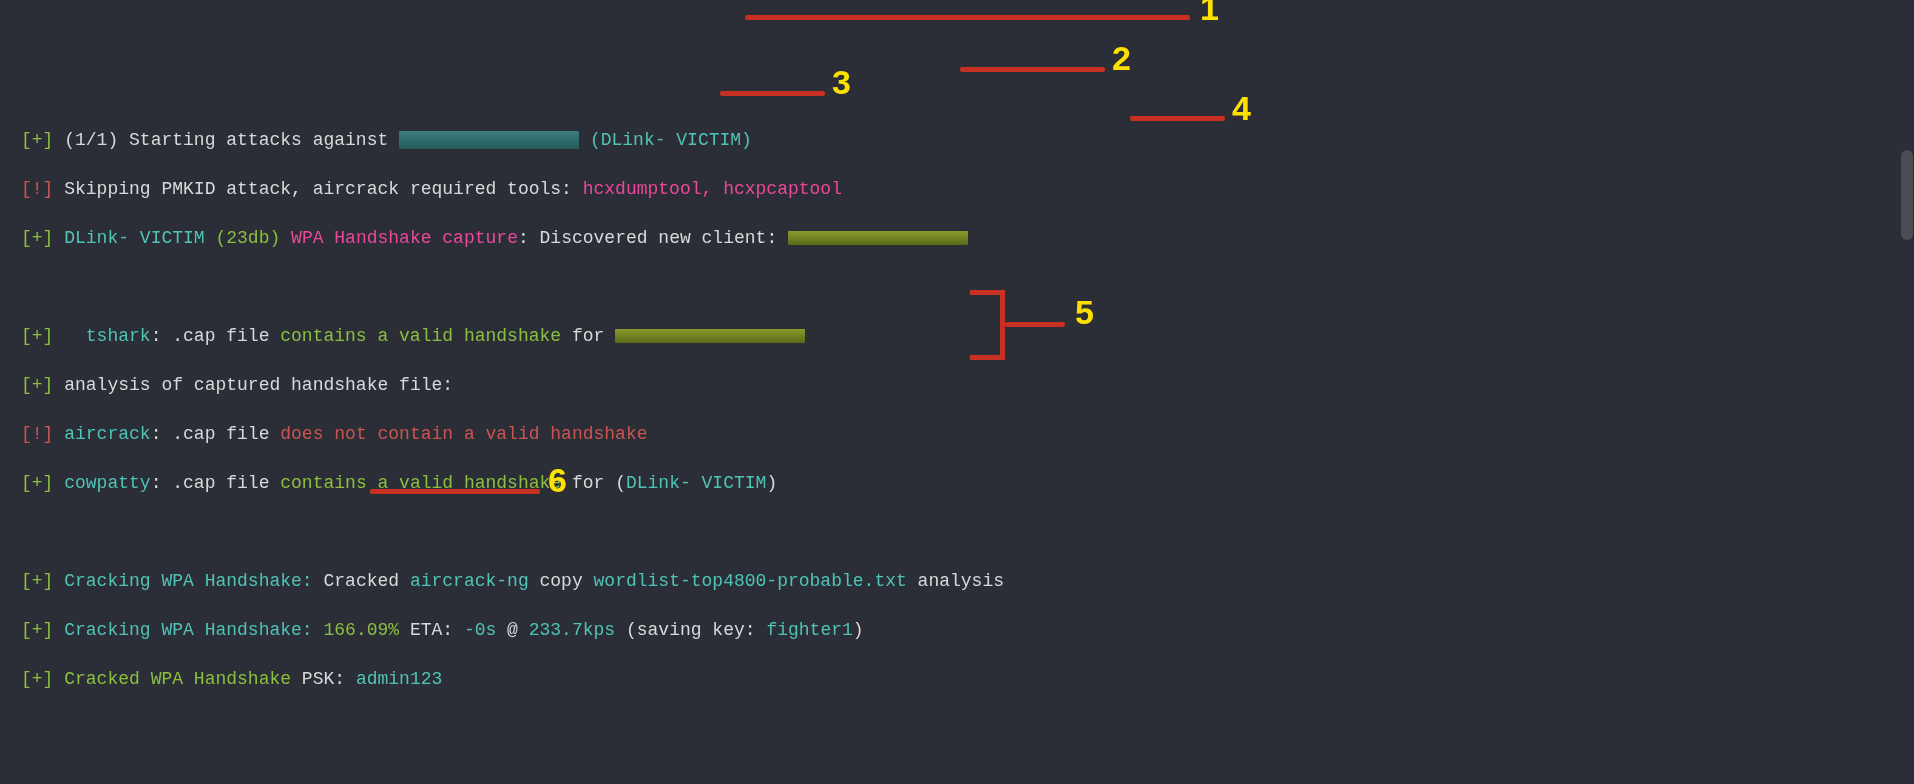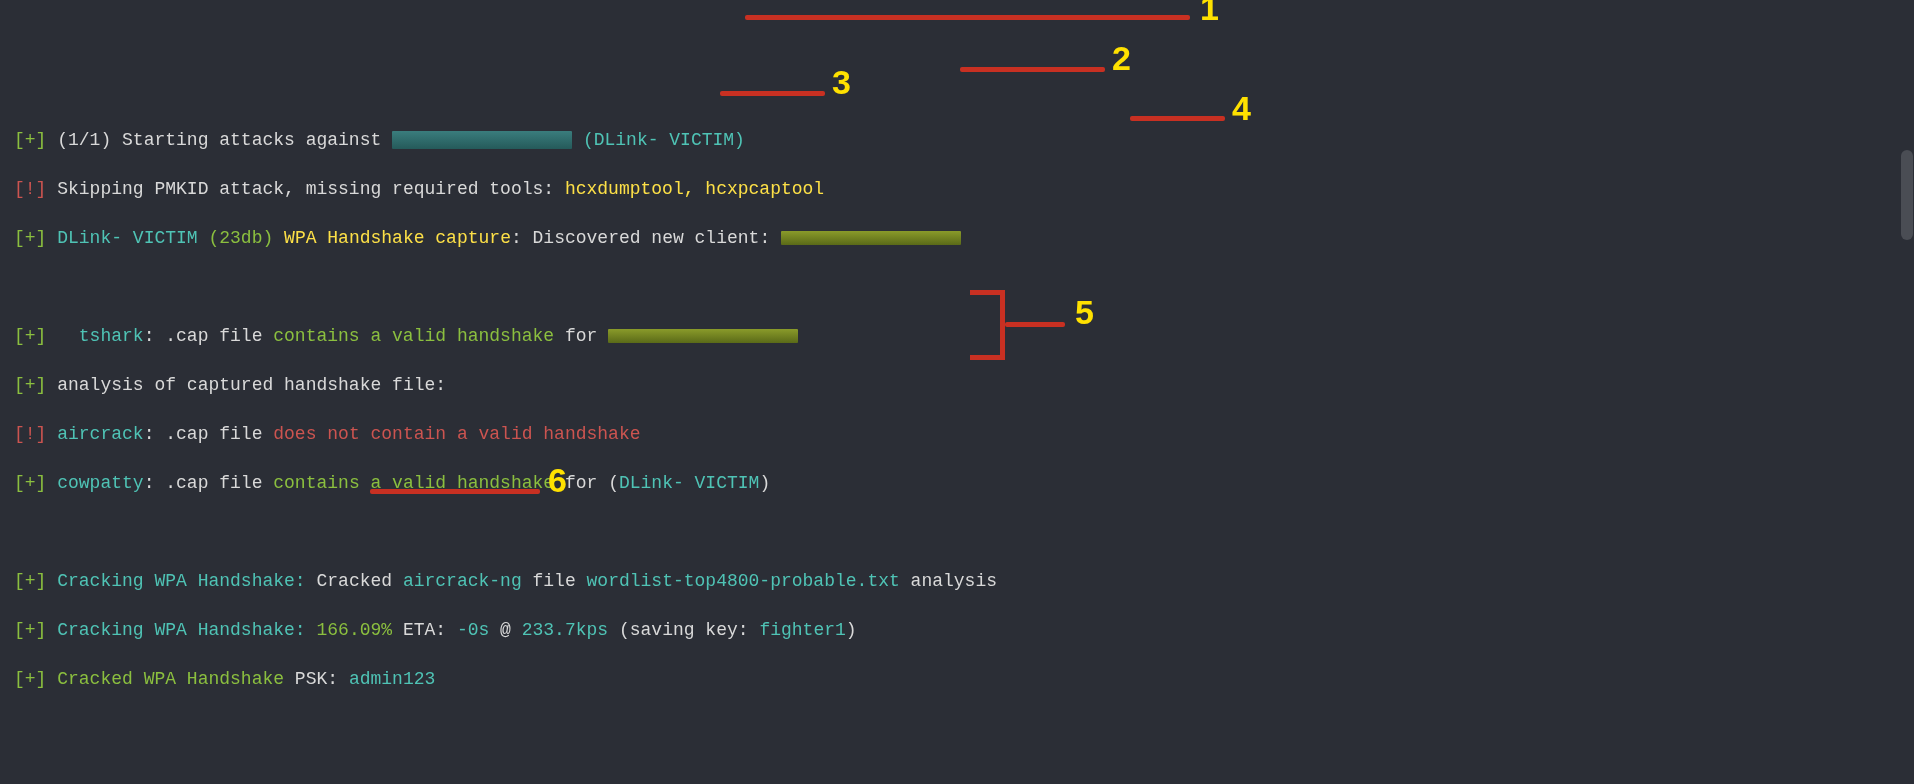--- a/index.html
+++ b/index.html
@@ -9,24 +9,24 @@
     font-size: 18px;
     line-height: 24.5px;
     color: #d9d9d9;
     padding: 5px 0 0 0;
     white-space: pre;
     position: relative;
     overflow: hidden;
     width: 1914px;
     height: 784px;
   }
-  .line { padding-left: 14px; position: relative; }
+  .line { padding-left: 21px; position: relative; }
   .cyan { color: #4fc3b5; }
   .green { color: #8bbf3f; }
-  .yellow { color: #fde047; }
+  .yellow { color: #ec4899; }
   .red { color: #cc5450; }
   .white { color: #d9d9d9; }
 
   
   .anno { position: absolute; color: #ffe100; font-size: 34px; font-weight: bold; font-family: Arial, sans-serif; z-index: 10; }
   .redline { position: absolute; background: #c83022; height: 5px; z-index: 9; border-radius: 2px; }
   .redbrkt { position: absolute; border: 5px solid #c83022; border-left: none; z-index: 9; }
 
   
   .redact-cyan { background: linear-gradient(#3a7d7d,#255a5a); color: transparent; display: inline-block; height: 18px; vertical-align: middle; border-radius:1px; }
@@ -35,29 +35,29 @@
   .scrollbar { position: absolute; right: 0; top: 0; width: 14px; height: 100%; background: #2b2e36; }
   .scrollthumb { position: absolute; right: 1px; top: 150px; width: 12px; height: 90px; background: #4a4d54; border-radius: 6px; }
 </style>
 </head>
 <body>
 
 
 
 <div>
 <div class="line"><span class="green">[+]</span> <span class="white">(1/1) Starting attacks against </span><span class="redact-cyan" style="width:180px"></span> <span class="cyan">(DLink- VICTIM)</span></div>
-<div class="line"><span class="red">[!]</span> <span class="white">Skipping PMKID attack, missing required tools: </span><span class="yellow">hcxdumptool, hcxpcaptool</span></div>
+<div class="line"><span class="red">[!]</span> <span class="white">Skipping PMKID attack, aircrack required tools: </span><span class="yellow">hcxdumptool, hcxpcaptool</span></div>
 <div class="line"><span class="green">[+]</span> <span class="cyan">DLink- VICTIM</span> <span class="green">(23db)</span> <span class="yellow">WPA Handshake capture</span><span class="white">: Discovered new client: </span><span class="redact-yellow" style="width:180px"></span></div>
 <div class="line">&nbsp;</div>
 <div class="line"><span class="green">[+]</span>   <span class="cyan">tshark</span><span class="white">: .cap file </span><span class="green">contains a valid handshake</span><span class="white"> for </span><span class="redact-yellow" style="width:190px"></span></div>
 <div class="line"><span class="green">[+]</span> <span class="white">analysis of captured handshake file:</span></div>
 <div class="line"><span class="red">[!]</span> <span class="cyan">aircrack</span><span class="white">: .cap file </span><span class="red">does not contain a valid handshake</span></div>
 <div class="line"><span class="green">[+]</span> <span class="cyan">cowpatty</span><span class="white">: .cap file </span><span class="green">contains a valid handshake</span><span class="white"> for (</span><span class="cyan">DLink- VICTIM</span><span class="white">)</span></div>
 <div class="line">&nbsp;</div>
-<div class="line"><span class="green">[+]</span> <span class="cyan">Cracking WPA Handshake:</span><span class="white"> Cracked </span><span class="cyan">aircrack-ng</span><span class="white"> file </span><span class="cyan">wordlist-top4800-probable.txt</span><span class="white"> analysis</span></div>
+<div class="line"><span class="green">[+]</span> <span class="cyan">Cracking WPA Handshake:</span><span class="white"> Cracked </span><span class="cyan">aircrack-ng</span><span class="white"> copy </span><span class="cyan">wordlist-top4800-probable.txt</span><span class="white"> analysis</span></div>
 <div class="line"><span class="green">[+]</span> <span class="cyan">Cracking WPA Handshake:</span><span class="green"> 166.09%</span><span class="white"> ETA: </span><span class="cyan">-0s</span><span class="white"> @ </span><span class="cyan">233.7kps</span><span class="white"> (saving key: </span><span class="cyan">fighter1</span><span class="white">)</span></div>
 <div class="line"><span class="green">[+]</span> <span class="green">Cracked WPA Handshake</span><span class="white"> PSK: </span><span class="cyan">admin123</span></div>
 
 
 
 
 
 
 
 

